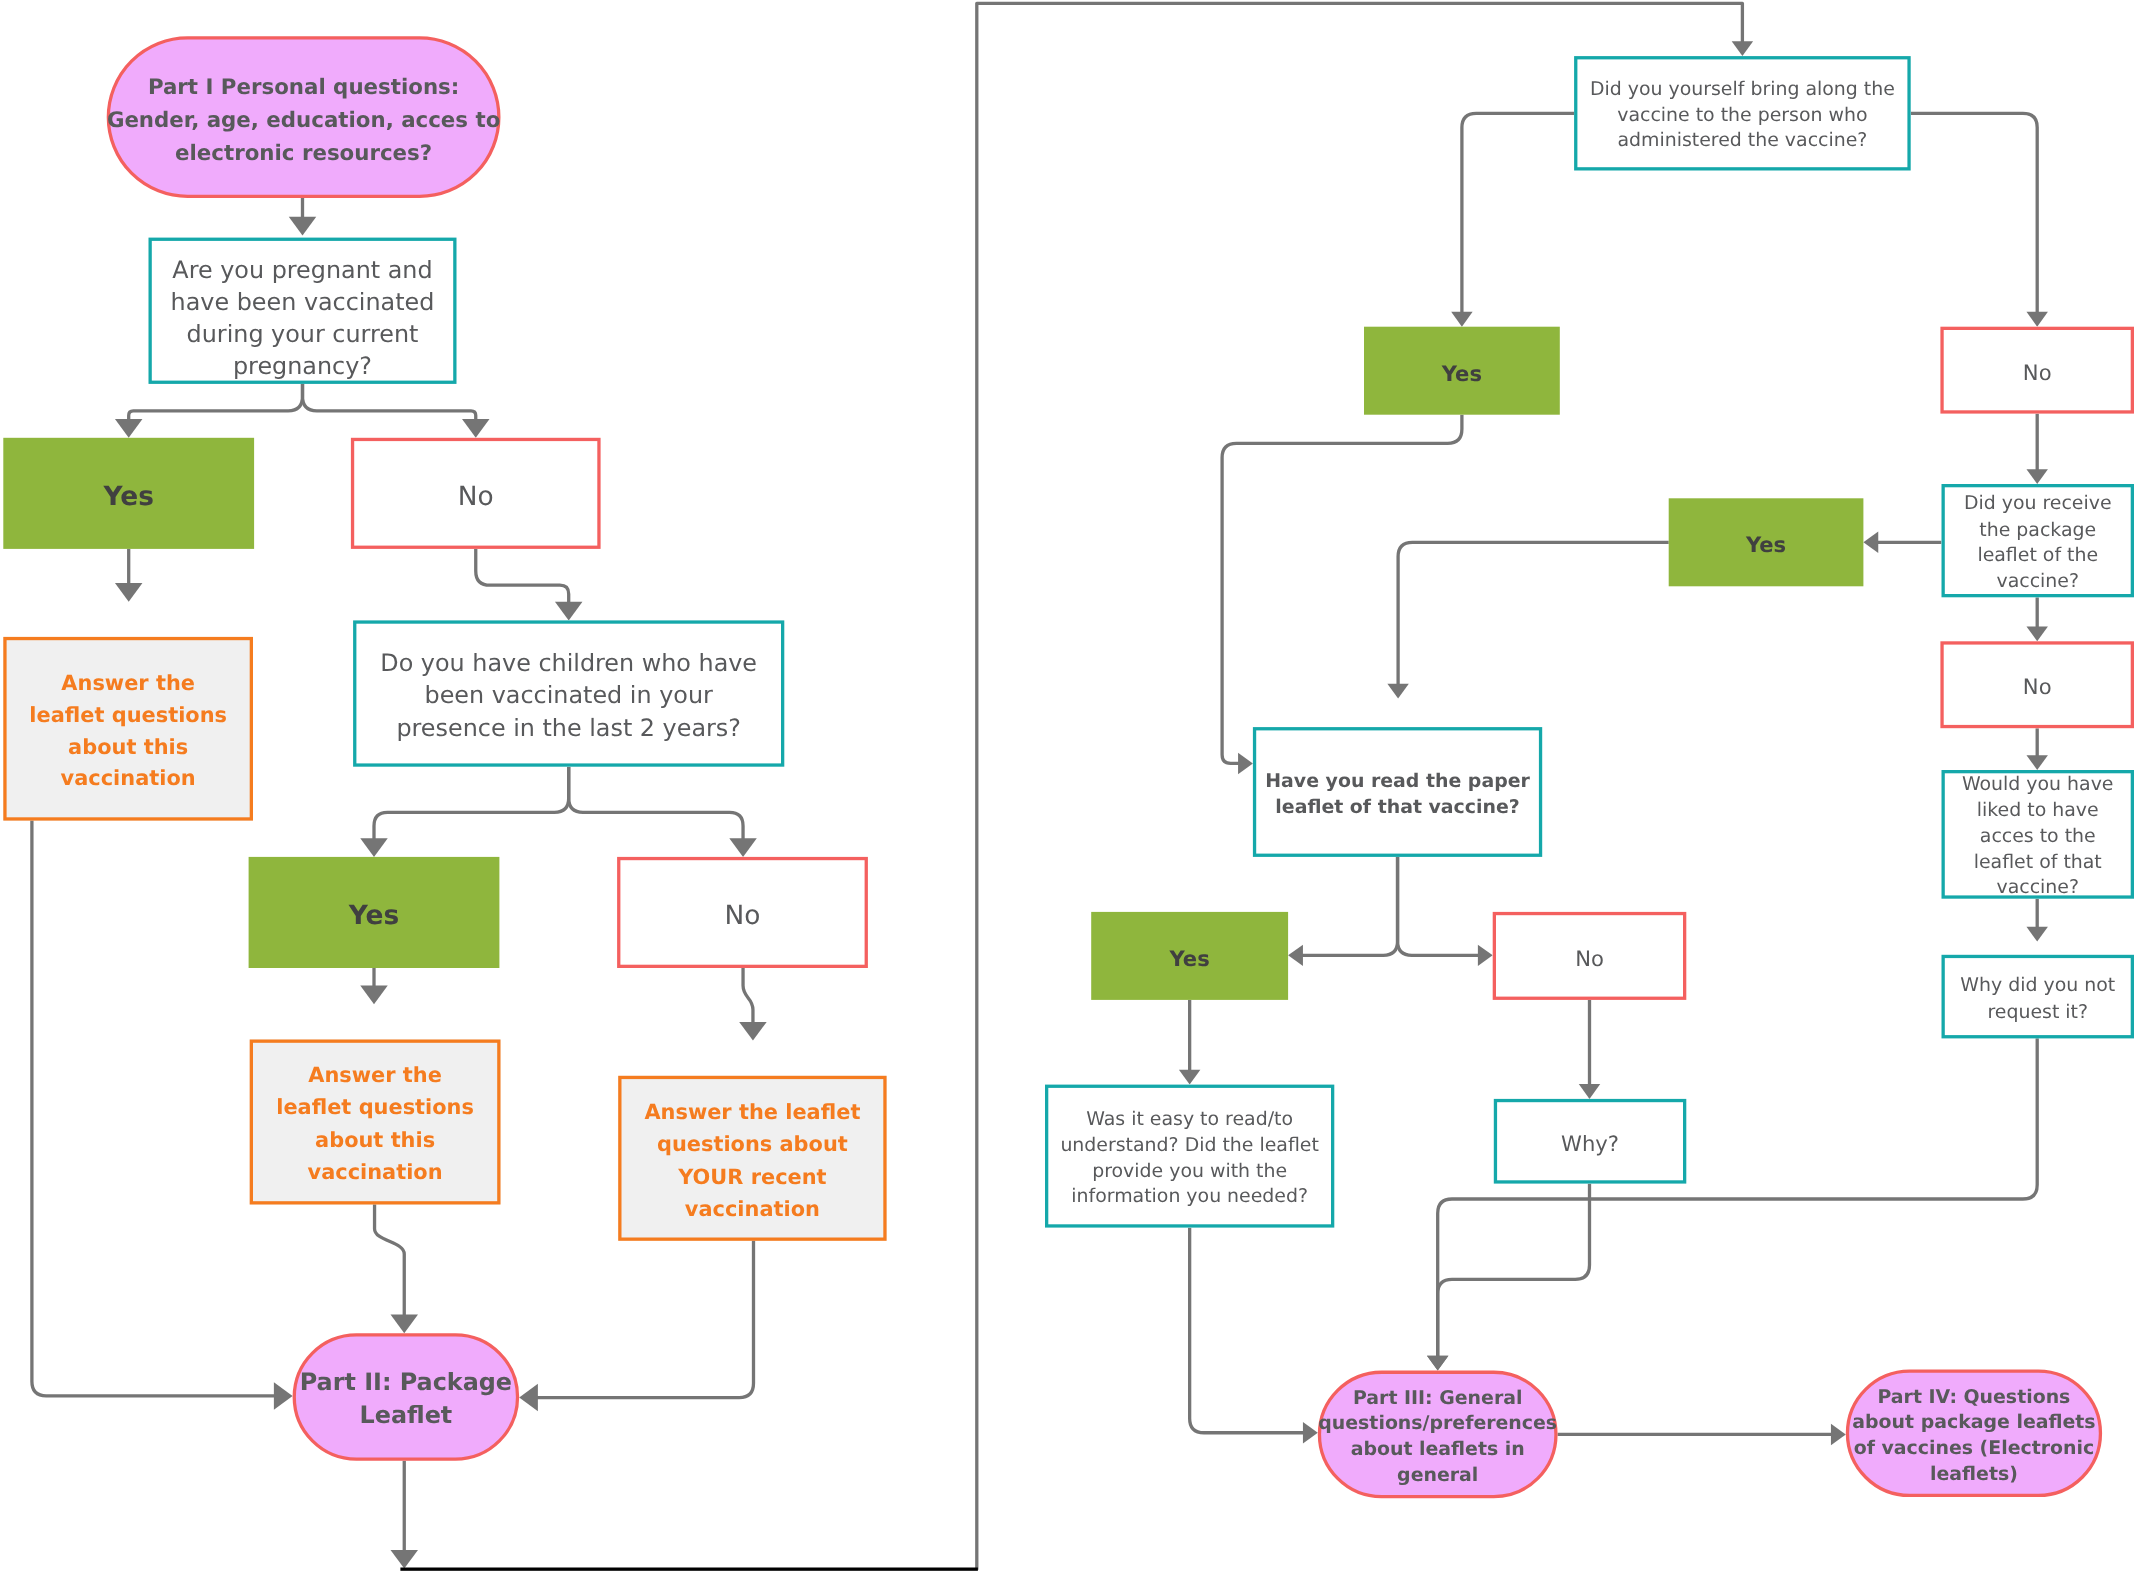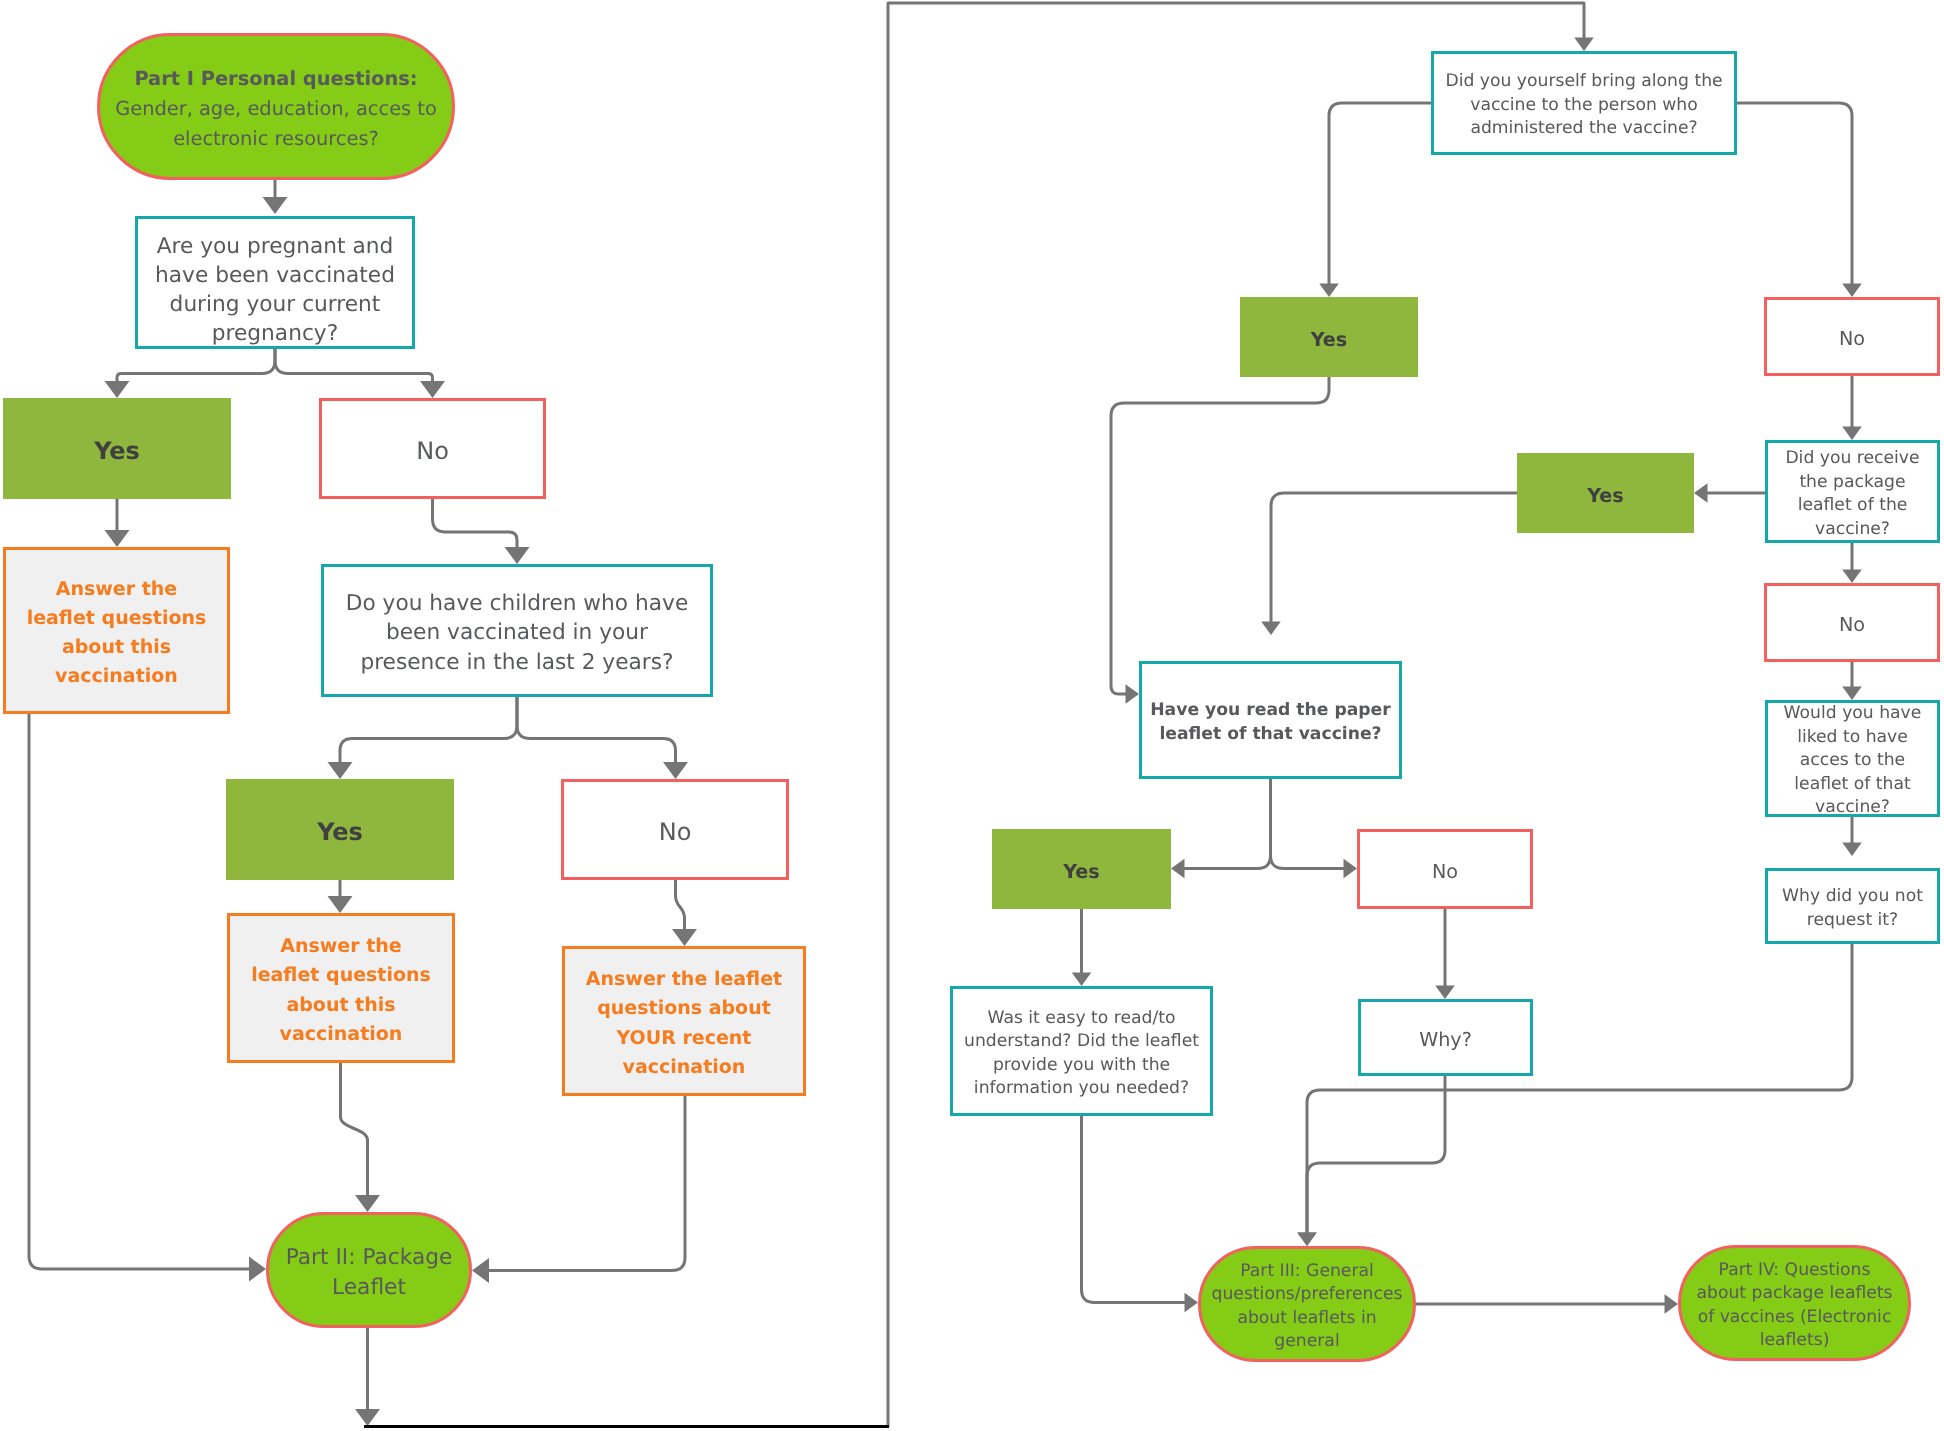--- a/index.html
+++ b/index.html
@@ -11,22 +11,22 @@
   #stage{position:relative;width:1944px;height:1431px;background:#fff;}
   #wires{position:absolute;left:0;top:0;}
   .wire{fill:none;stroke:#757575;stroke-width:3;stroke-linecap:butt;stroke-linejoin:round;}
   .ahead{fill:#757575;stroke:none;}
   .node{position:absolute;box-sizing:border-box;display:flex;align-items:center;
         justify-content:center;text-align:center;color:#58595B;white-space:nowrap;}
   .node span{display:block;position:relative;top:2.5px;}
   .n-teal{border:3px solid #15A8AA;background:#fff;}
   .n-red{border:3px solid #F4605F;background:#fff;}
   .n-green{background:#8FB63D;color:#404040;font-weight:bold;}
-  .n-orange{border:3px solid #F57C1F;background:#F0F0F0;color:#F57C1F;}
-  .n-oval{border:3px solid #F4605F;background:#84cc16;border-radius:999px;}
+  .n-orange{border:3px solid #F57C1F;background:#F0F0F0;color:#F57C1F;margin-top:32px;}
+  .n-oval{border:3px solid #F4605F;background:#f0abfc;border-radius:999px;font-weight:bold;}
   .rule{position:absolute;left:364px;top:1425px;width:525px;height:3px;background:#000000;}
 </style>
 </head>
 <body>
 
 <div id="stage">
   <svg id="wires" viewBox="0 0 1944 1431" width="1944" height="1431">
     <path class="wire" d="M 275.0 180.0 L 275.0 198.0"></path>
     <path class="ahead" d="M 262.5 197.0 L 287.5 197.0 L 275 214 Z"></path>
     <path class="wire" d="M 275.0 347.0 L 275.0 360.5 Q 275.0 373.5 262.0 373.5 L 121.2 373.5 Q 117.0 373.5 117.0 377.8 L 117.0 382.0"></path>

